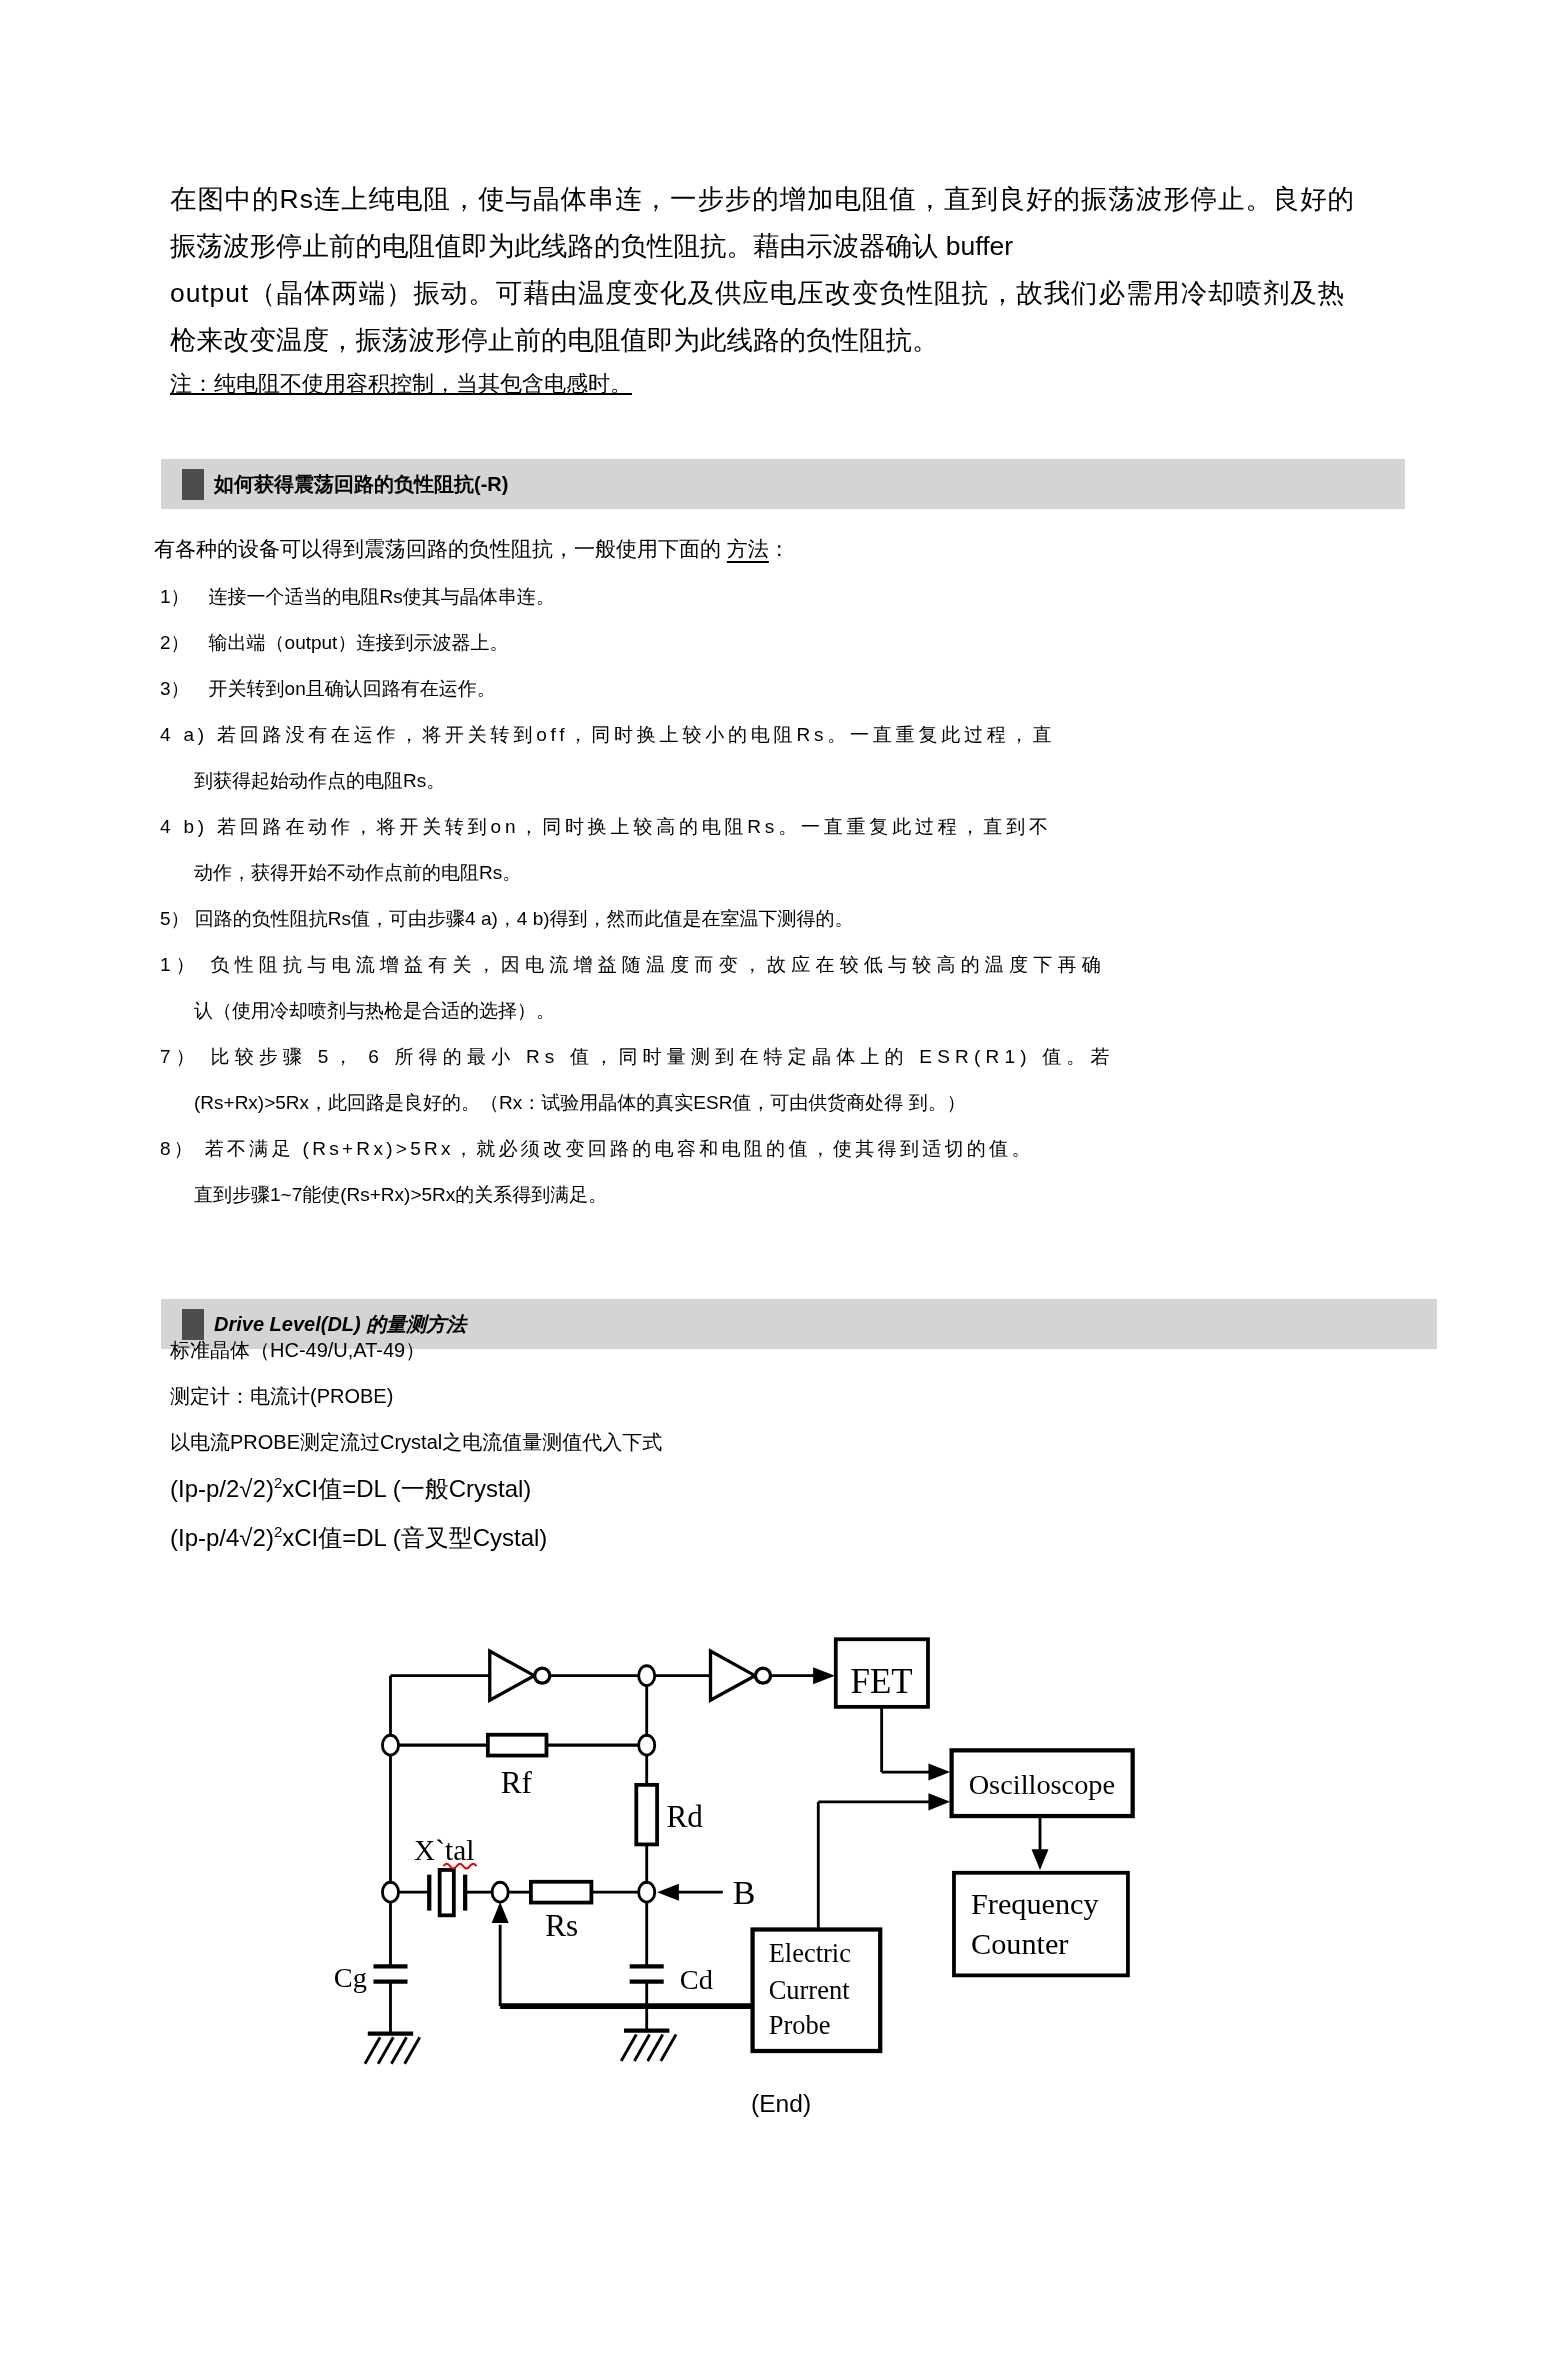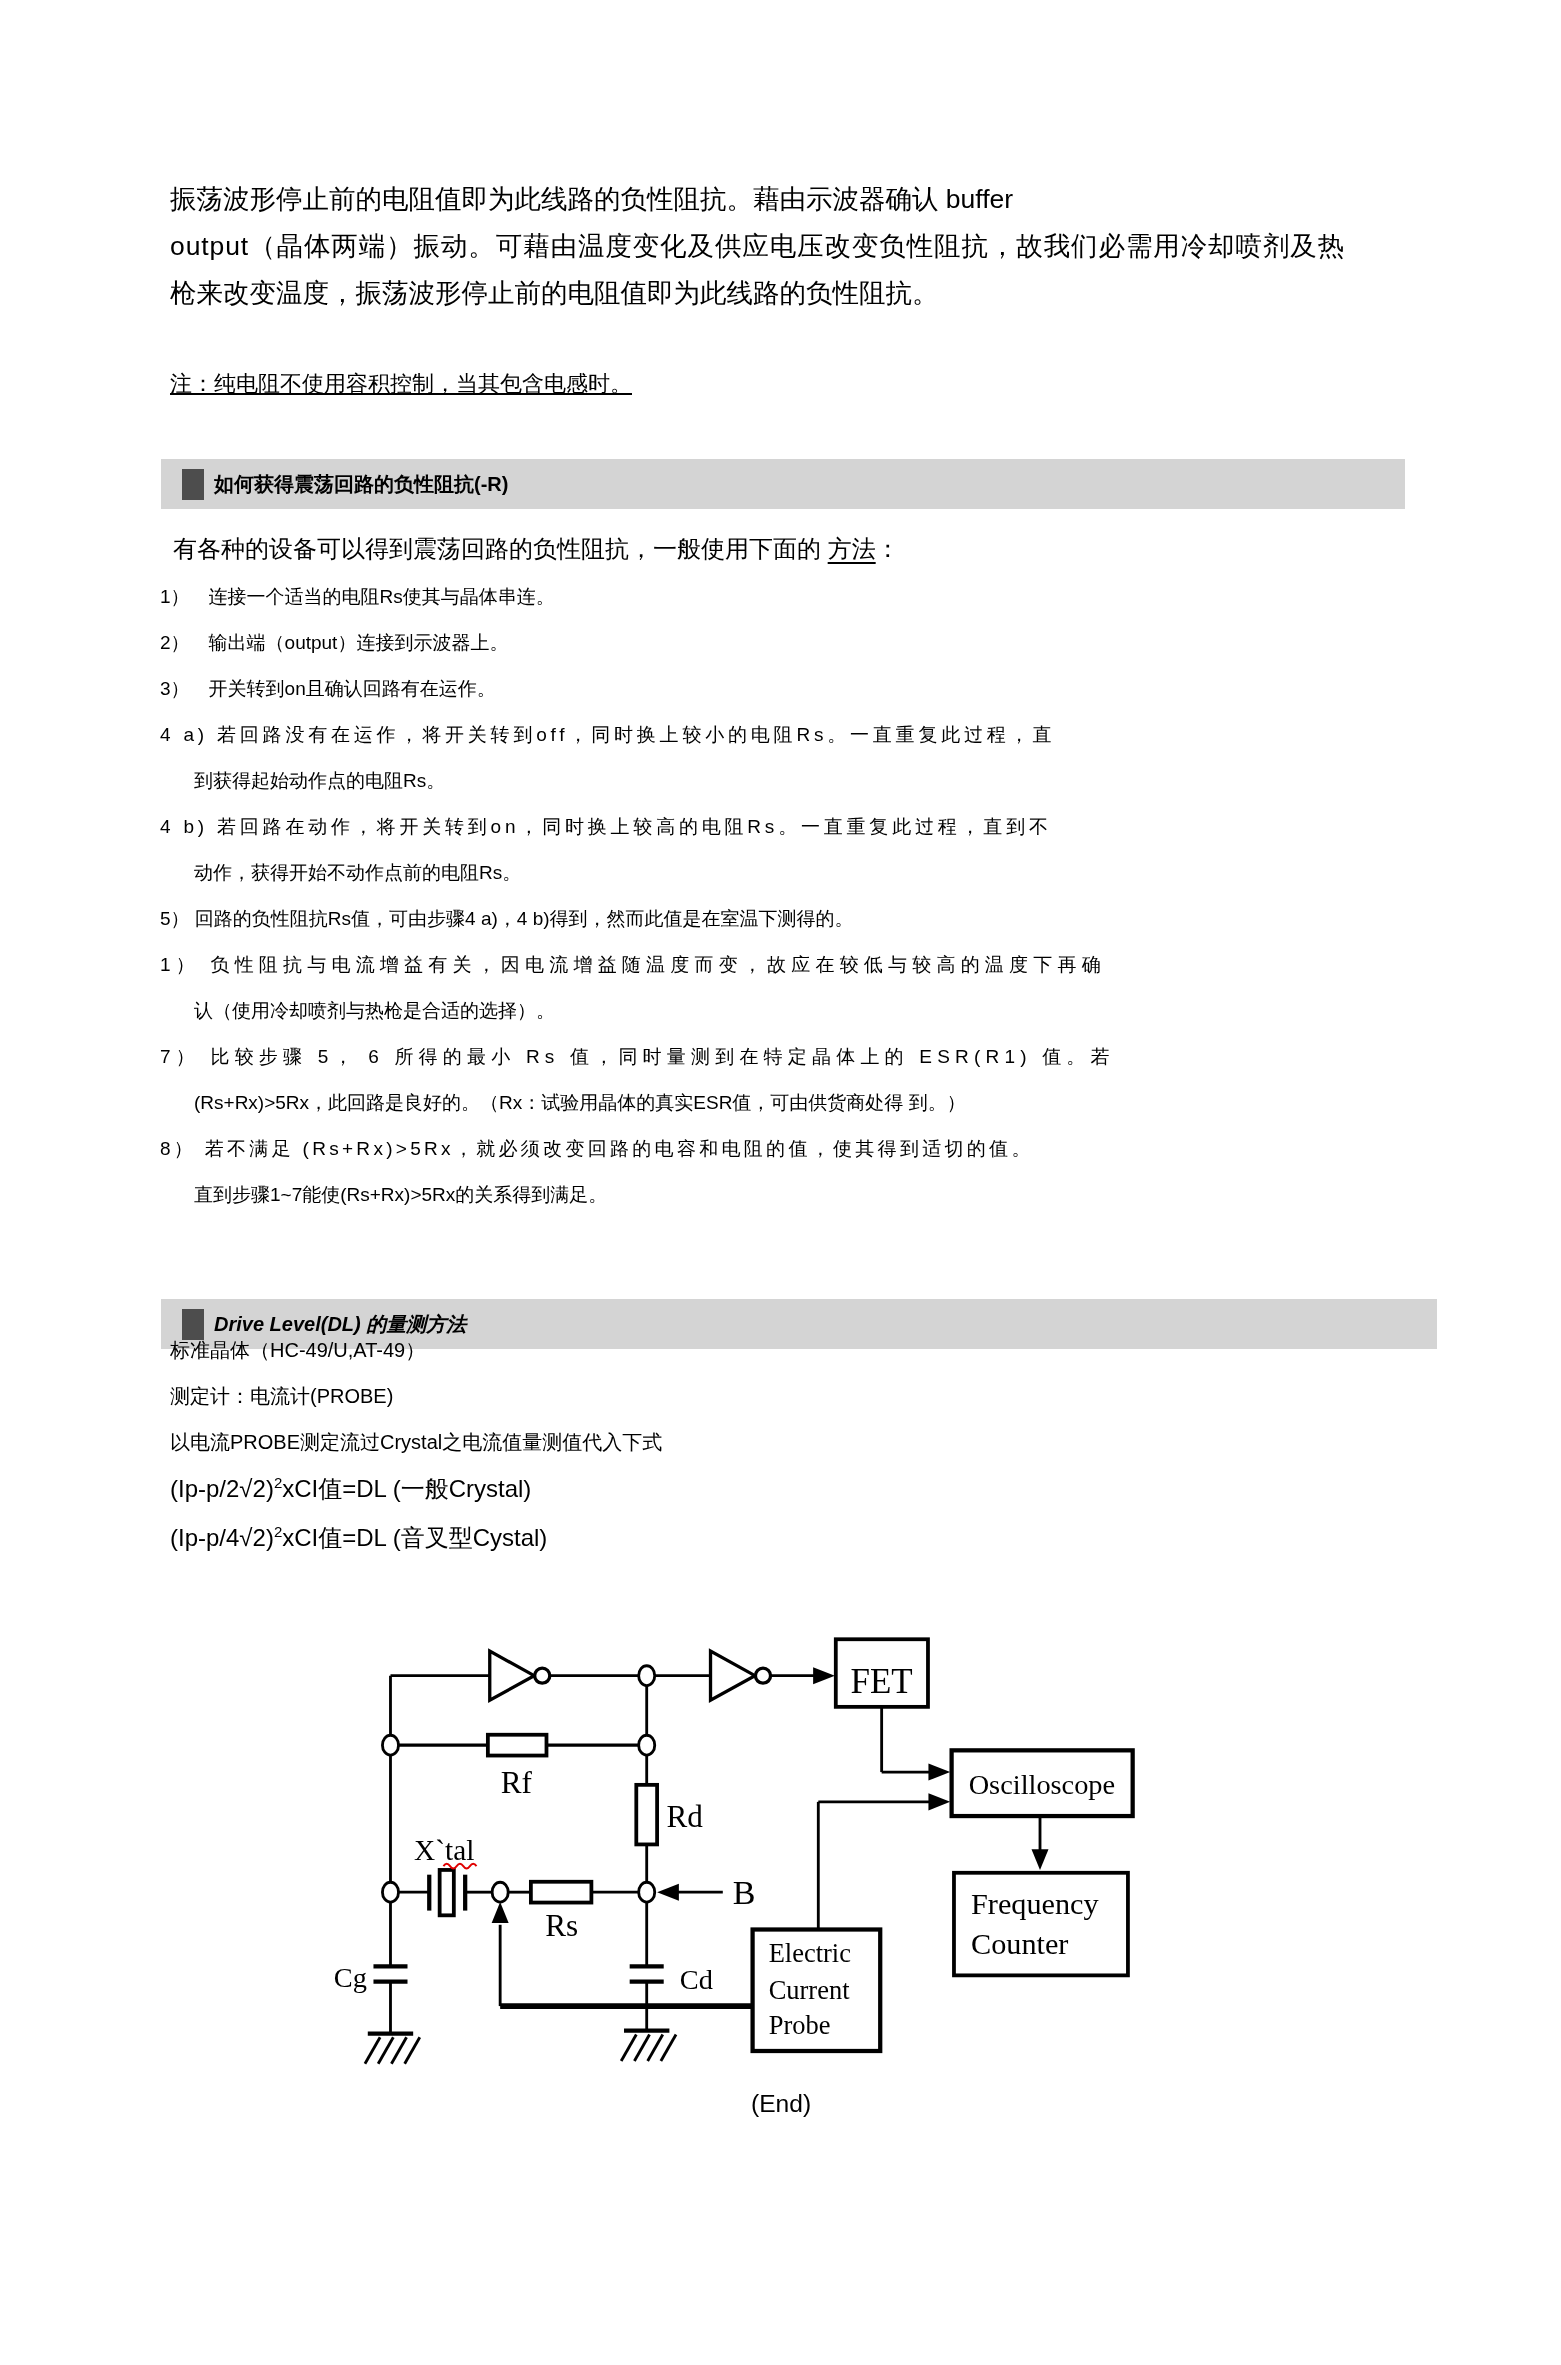--- a/index.html
+++ b/index.html
@@ -15,21 +15,21 @@
   
   .hbar { position:absolute; left:161px; width:1244px; height:50px; background:#d4d4d4; }
   .hbar .bullet { position:absolute; left:21px; top:9.5px; width:22px; height:31px; background:#4d4d4d; }
   .hbar .htext { position:absolute; left:53px; top:0; height:50px; line-height:50px;
                  font-size:20px; font-weight:bold; white-space:nowrap; }
   #hbar1 { top:459px; }
   #hbar2 { top:1299px;padding-left:32px; }
   #hbar2 .htext { font-style:italic; }
 
   
-  .intro { position:absolute; left:173px; top:532px; font-size:24px; line-height:33px; white-space:nowrap; }
+  .intro { position:absolute; left:154px; top:532px; font-size:21px; line-height:33px; white-space:nowrap; }
   .intro .u { text-decoration:underline; text-underline-offset:4.7px; text-decoration-thickness:1.9px; }
   .steps { position:absolute; left:160px; top:574px; width:1249px; font-size:19px; }
   .steps .ln { height:46px; line-height:46px; white-space:nowrap; }
   .steps .cont { padding-left:34px; }
   .ls2  { letter-spacing:0.9px; }
   .ls7  { letter-spacing:3.3px; }
   .ls8  { letter-spacing:3.8px; }
   .ls11 { letter-spacing:5.2px; }
 
   
@@ -42,20 +42,21 @@
   
   .diagram { position:absolute; left:308px; top:1609px; }
   .end-label { position:absolute; left:751px; top:2090px; font-size:24.6px; line-height:28px; white-space:nowrap; }
 </style>
 </head>
 <body>
 
 <div class="page">
 
   <div class="p1">
+    <div class="pline ls2">在图中的Rs连上纯电阻，使与晶体串连，一步步的增加电阻值，直到良好的振荡波形停止。良好的</div>
     <div class="pline">振荡波形停止前的电阻值即为此线路的负性阻抗。藉由示波器确认 buffer</div>
     <div class="pline ls2">output（晶体两端）振动。可藉由温度变化及供应电压改变负性阻抗，故我们必需用冷却喷剂及热</div>
     <div class="pline">枪来改变温度，振荡波形停止前的电阻值即为此线路的负性阻抗。</div>
   </div>
   <div class="note-line">注：纯电阻不使用容积控制，当其包含电感时。</div>
 
   <div class="hbar" id="hbar1">
     <div class="bullet"></div>
     <div class="htext">如何获得震荡回路的负性阻抗(-R)</div>
   </div>

